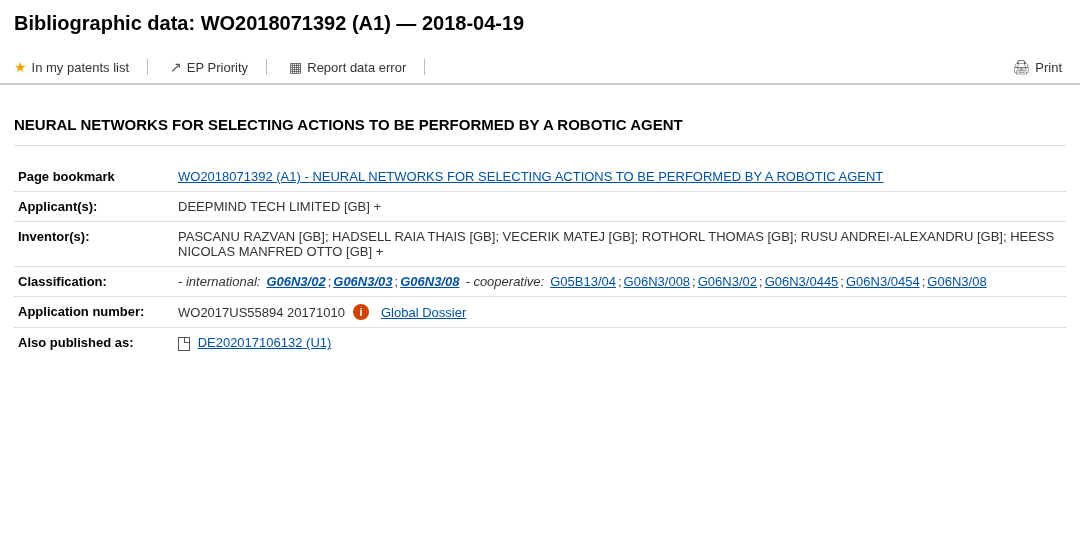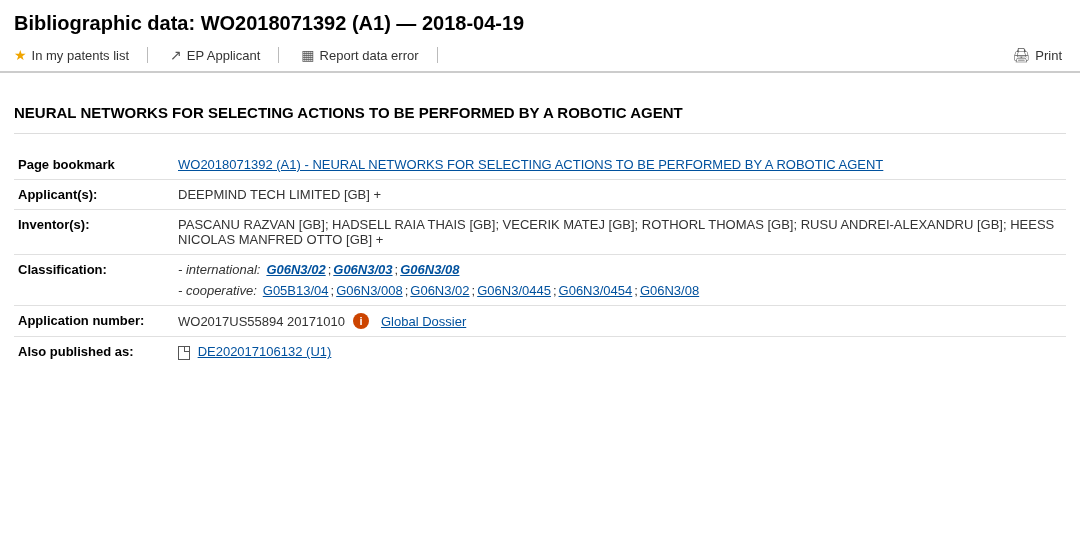--- a/index.html
+++ b/index.html
@@ -14,21 +14,21 @@
 
     .header-section {
       padding: 12px 14px 0 14px;
       border-bottom: 2px solid #ccc;
     }
 
     .page-title {
       font-size: 20px;
       font-weight: bold;
       color: #000;
-      margin-bottom: 12px;
+      margin-bottom: 24px;
     }
 
     .toolbar {
       display: flex;
       align-items: center;
       gap: 0;
       padding-bottom: 8px;
     }
 
     .toolbar-item {
@@ -141,21 +141,21 @@
       right: 0;
       width: 4px;
       height: 4px;
       border-left: 1.5px solid #555;
       border-bottom: 1.5px solid #555;
       background: #fff;
     }
 
     .classification-block {
       display: flex;
-      flex-direction: column;
+      flex-direction: row;
       gap: 6px;
     }
 
     .class-row {
       display: flex;
       gap: 6px;
     }
 
     .class-label {
       font-style: italic;
@@ -181,21 +181,21 @@
 
 <div class="header-section">
   <div class="page-title">Bibliographic data: WO2018071392 (A1) — 2018-04-19</div>
   <div class="toolbar">
     <div class="toolbar-item star-item">
       <span class="icon">★</span>
       <span>In my patents list</span>
     </div>
     <div class="toolbar-item" style="padding-left:18px;">
       <span class="icon">↗</span>
-      <span>EP Applicant</span>
+      <span>EP Priority</span>
     </div>
     <div class="toolbar-item" style="padding-left:18px;">
       <span class="icon">▦</span>
       <span>Report data error</span>
     </div>
     <div class="toolbar-item print-item">
       <span class="icon">🖨</span>
       <span>Print</span>
     </div>
   </div>

